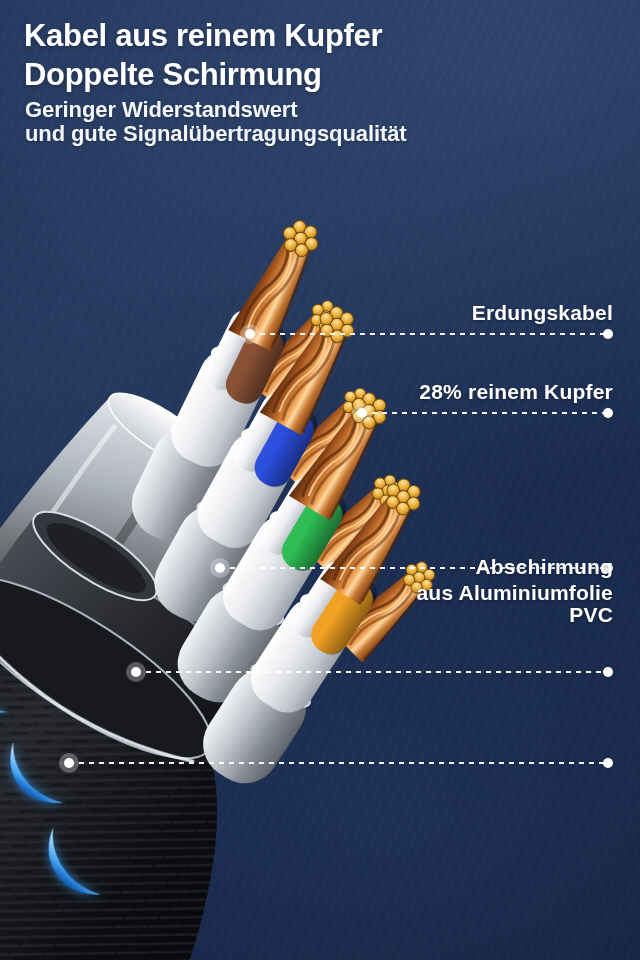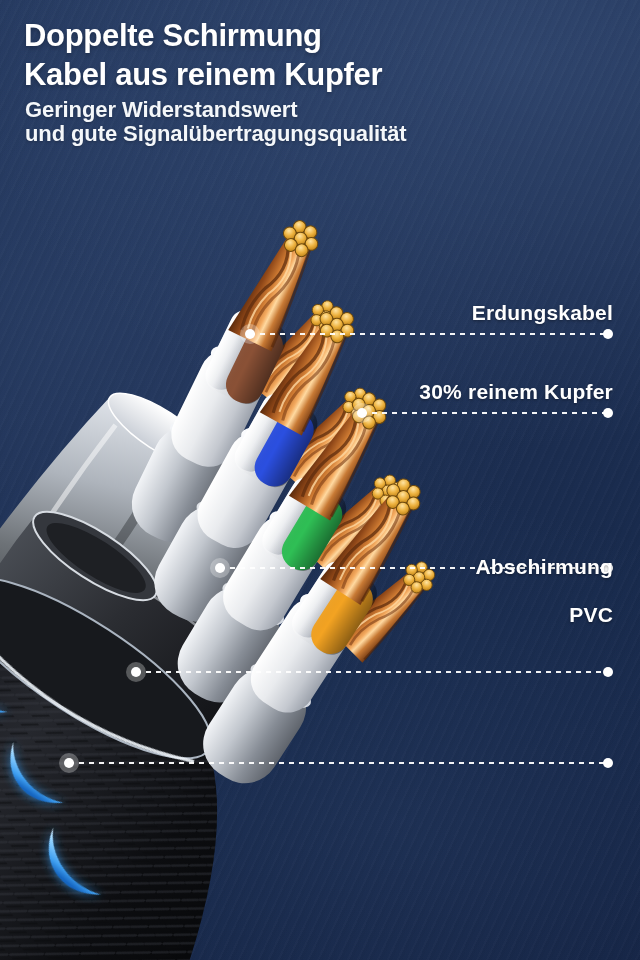--- a/index.html
+++ b/index.html
@@ -270,33 +270,34 @@
     </g>
     <g>
       <line x1="69" y1="763" x2="608" y2="763" stroke-width="2" stroke-dasharray="5 5" opacity="0.95" stroke="#ffffff"></line>
       <circle cx="69" cy="763" r="10" fill="#ffffff" opacity="0.28"></circle>
       <circle cx="69" cy="763" r="5" fill="#ffffff"></circle>
       <circle cx="608" cy="763" r="5" fill="#ffffff"></circle>
     </g>
   </svg>
 
   <h1 class="headline">
+    <span>Kabel aus reinem Kupfer</span>
     <span>Doppelte Schirmung</span>
-    <span>Kabel aus reinem Kupfer</span>
   </h1>
   <p class="subheadline">
     <span>Geringer Widerstandswert</span>
     <span>und gute Signalübertragungsqualität</span>
   </p>
 
   <div class="callout c1">
     <span>Erdungskabel</span>
   </div>
   <div class="callout c2">
-    <span>30% reinem Kupfer</span>
+    <span>28% reinem Kupfer</span>
   </div>
   <div class="callout c3">
     <span>Abschirmung</span>
+    <span>aus Aluminiumfolie</span>
   </div>
   <div class="callout c4">
     <span>PVC</span>
   </div>
 </div>
 
 </body></html>

